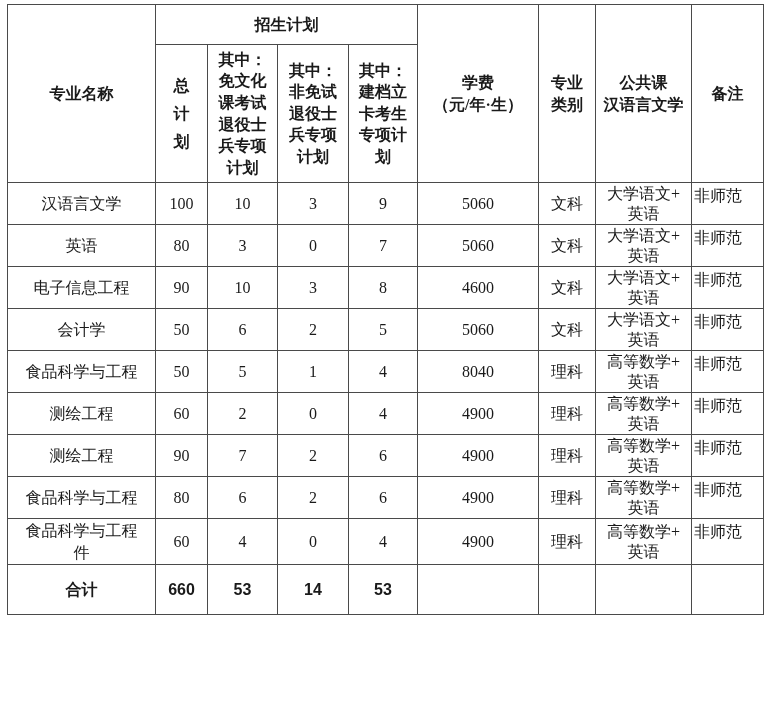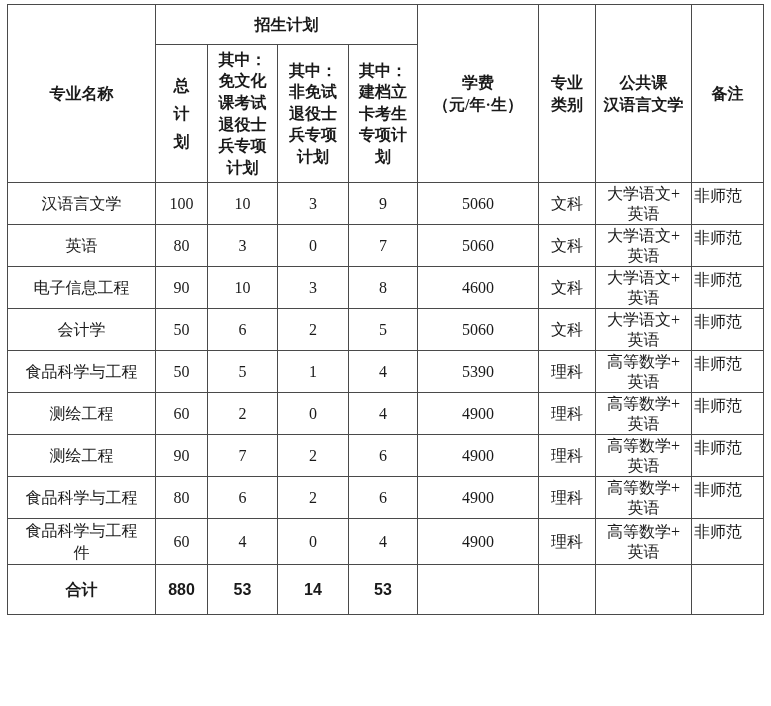--- a/index.html
+++ b/index.html
@@ -143,21 +143,21 @@
       <td class="subjects">大学语文+
 英语</td>
       <td class="remark">非师范</td>
     </tr>
     <tr class="data-row">
       <td class="major">食品科学与工程</td>
       <td class="num">50</td>
       <td class="num">5</td>
       <td class="num">1</td>
       <td class="num">4</td>
-      <td class="num">5390</td>
+      <td class="num">8040</td>
       <td>理科</td>
       <td class="subjects">高等数学+
 英语</td>
       <td class="remark">非师范</td>
     </tr>
     <tr class="data-row">
       <td class="major">测绘工程</td>
       <td class="num">60</td>
       <td class="num">2</td>
       <td class="num">0</td>
@@ -201,21 +201,21 @@
       <td class="num">4</td>
       <td class="num">4900</td>
       <td>理科</td>
       <td class="subjects">高等数学+
 英语</td>
       <td class="remark">非师范</td>
     </tr>
 
     <tr class="total-row">
       <td>合计</td>
-      <td class="num">880</td>
+      <td class="num">660</td>
       <td class="num">53</td>
       <td class="num">14</td>
       <td class="num">53</td>
       <td></td>
       <td></td>
       <td></td>
       <td></td>
     </tr>
   </tbody>
 </table>

